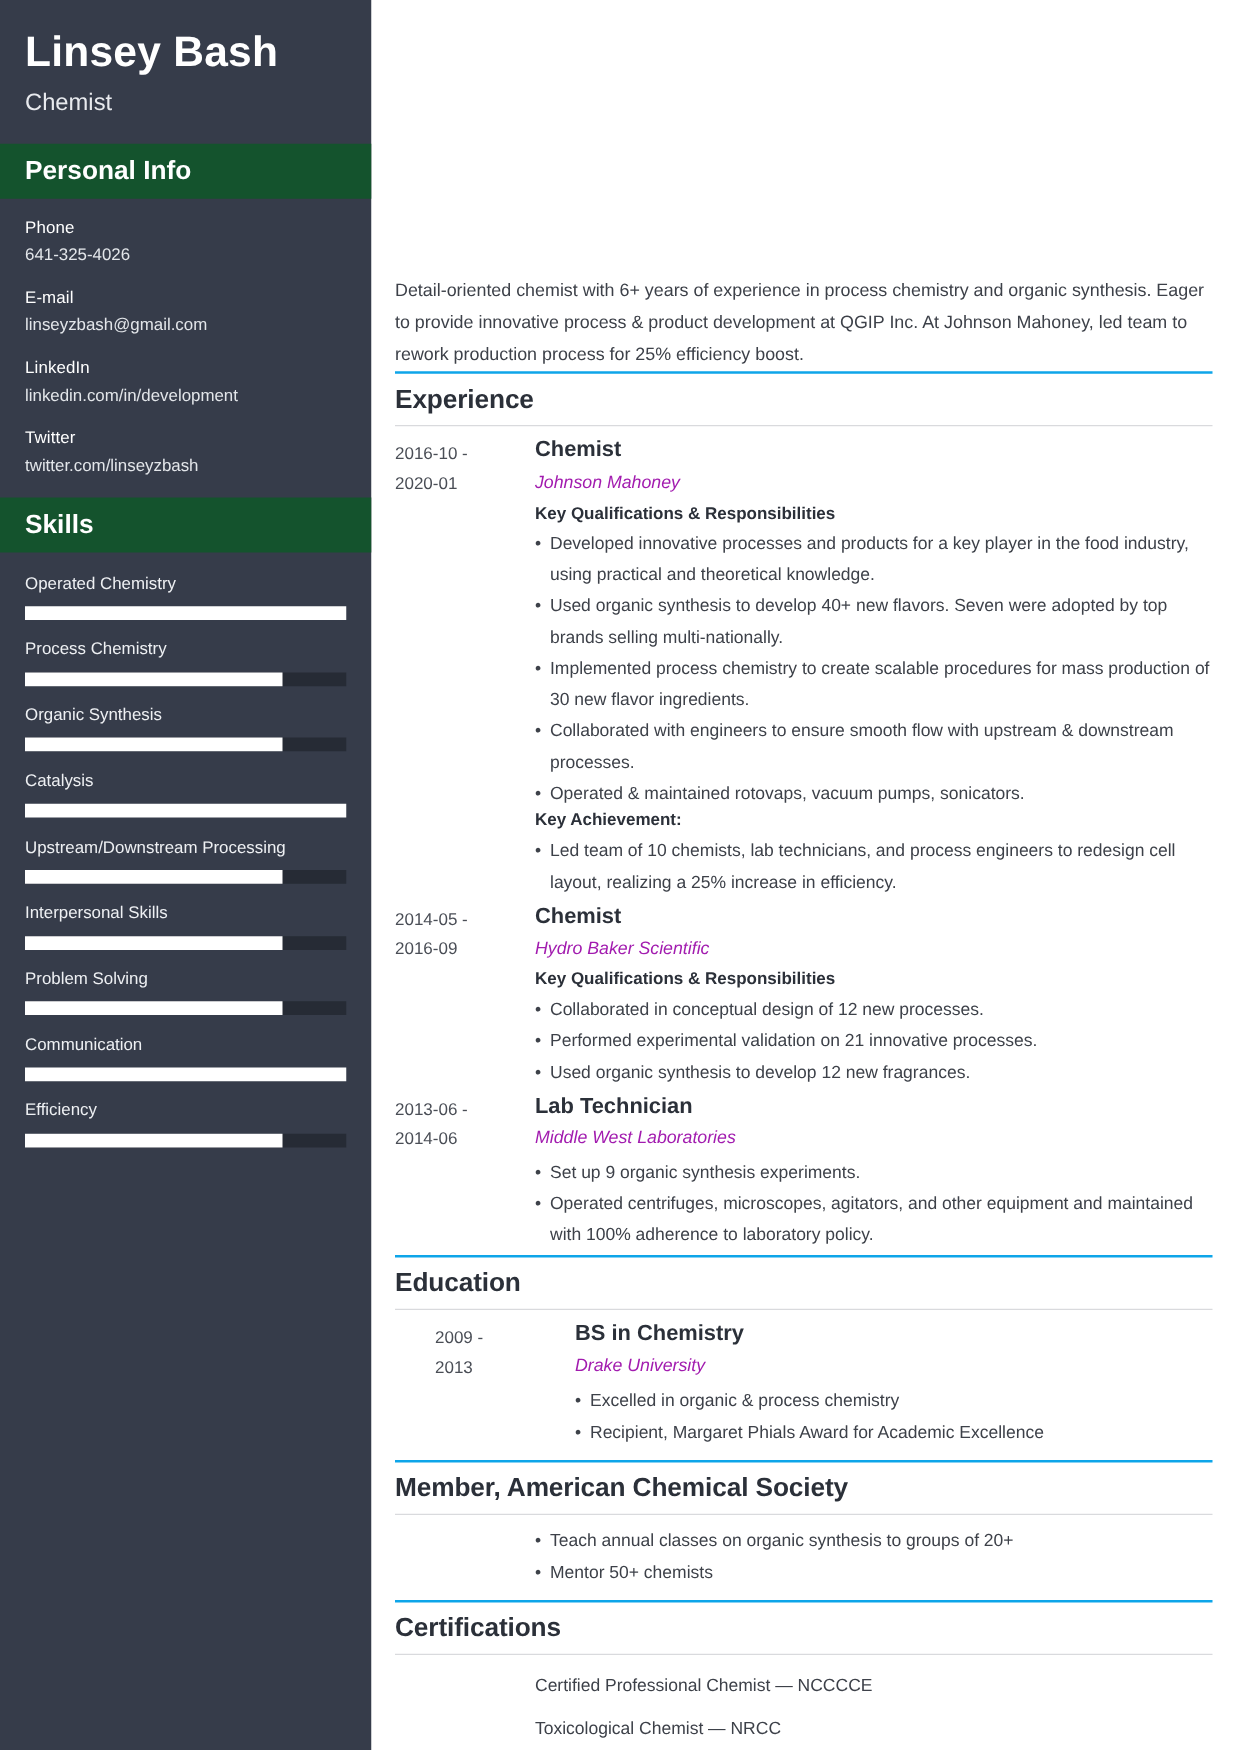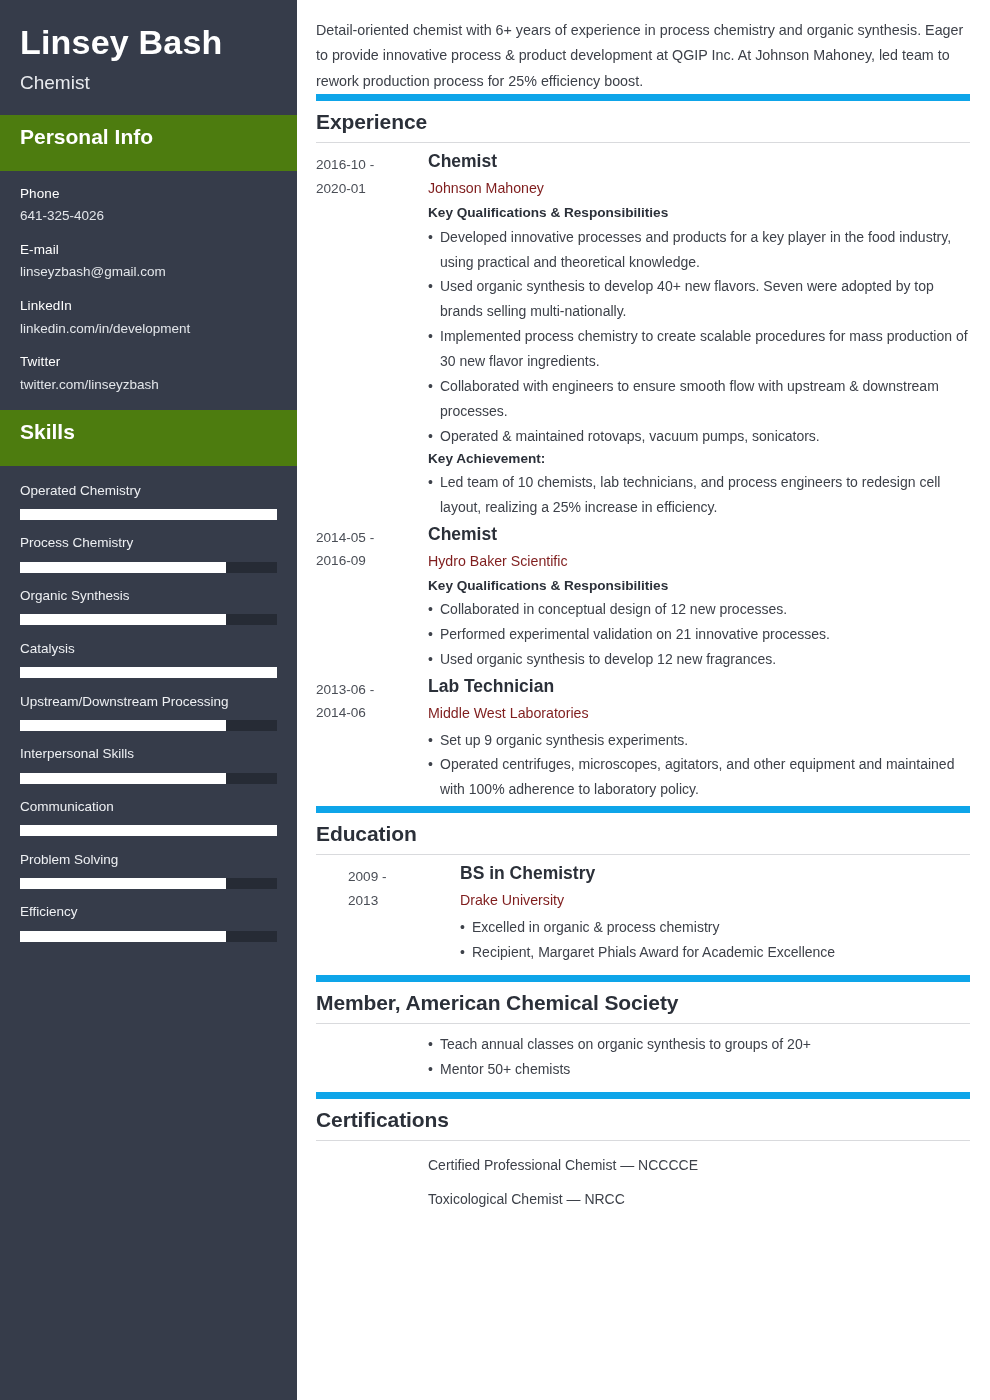--- a/index.html
+++ b/index.html
@@ -2,40 +2,40 @@
 <html><head>
 <meta charset="utf-8">
 <style>
   * { box-sizing: border-box; margin: 0; padding: 0; }
   html, body {
     width: 990px; height: 1400px;
     background: #ffffff;
     font-family: "Liberation Sans", sans-serif;
     -webkit-font-smoothing: antialiased;
   }
-  .page { position: relative; width: 990px; height: 1400px; display: flex; }
+  .page { position: relative; width: 990px; height: 1400px; display: flex; align-items: flex-end; }
 
   
   .sidebar {
     width: 297px; min-width: 297px; height: 1400px;
     background: #363c4a; color: #ffffff;
     position: relative;
   }
   .side-name-block { padding: 22px 20px 20px 20px; }
   .side-name {
     font-size: 34px; font-weight: bold; letter-spacing: 0.2px;
     line-height: 1.18; color: #ffffff;
   }
   .side-job {
     font-size: 19px; font-weight: normal; color: #e8eaee;
     margin-top: 10px; line-height: 1.2;
   }
   .side-band {
-    background: #4d7c0f;
-    padding: 9px 20px 22px 20px;
+    background: #14532d;
+    padding: 9px 20px 10px 20px;
   }
   .side-band-title {
     font-size: 21px; font-weight: bold; color: #ffffff; line-height: 1.2;
   }
   .side-body { padding: 14px 20px 0 20px; }
 
   .contact-item { margin-bottom: 15px; }
   .contact-label {
     font-size: 13.5px; font-weight: normal; color: #ffffff;
     line-height: 1.35; letter-spacing: 0.1px;
@@ -56,41 +56,41 @@
   
   .main {
     flex: 1; padding: 18px 20px 0 19px; position: relative;
   }
   .summary {
     font-size: 14.3px; line-height: 1.78; color: #3d4149;
     padding-right: 3px; 
   }
   .section { margin-top: 0; }
   .sec-head {
-    border-top: 7px solid #0ea5e9;
+    border-top: 2px solid #0ea5e9;
     border-bottom: 1px solid #d9dadd;
     padding: 9px 0 8px 0;
     margin-bottom: 8px;
   }
   .sec-title {
     font-size: 21px; font-weight: bold; color: #2b3039; line-height: 1.15;
     letter-spacing: -0.1px;
   }
   .entry { display: flex; margin-bottom: 4px; }
   .entry-date {
     width: 112px; min-width: 112px;
     font-size: 13.6px; color: #4a4e56; line-height: 1.72; padding-top: 2px;
   }
   .entry-body { flex: 1; padding-right: 2px; }
   .entry-title {
     font-size: 17.5px; font-weight: bold; color: #2b3039;
     line-height: 1.25; margin-bottom: 6px;
   }
   .entry-org {
-    font-size: 14.2px; color: #7f1d1d;
+    font-size: 14.2px; font-style: italic; color: #a21caf;
     line-height: 1.4; margin-bottom: 4px;
   }
   .entry-subhead {
     font-size: 13.6px; font-weight: bold; color: #2b3039;
     line-height: 1.5; margin-bottom: 1px;
   }
   ul.bullets { list-style: none; margin: 0 0 0 0; padding: 0; }
   ul.bullets li {
     position: relative; padding-left: 12px;
     font-size: 14px; line-height: 1.78; color: #3d4149;
@@ -176,29 +176,29 @@
           <div class="skill-fill" style="width: 80%;"></div>
         </div>
       </div>
       <div class="skill-row">
         <div class="skill-name">Interpersonal Skills</div>
         <div class="skill-track">
           <div class="skill-fill" style="width: 80%;"></div>
         </div>
       </div>
       <div class="skill-row">
+        <div class="skill-name">Problem Solving</div>
+        <div class="skill-track">
+          <div class="skill-fill" style="width: 80%;"></div>
+        </div>
+      </div>
+      <div class="skill-row">
         <div class="skill-name">Communication</div>
         <div class="skill-track">
           <div class="skill-fill" style="width: 100%;"></div>
-        </div>
-      </div>
-      <div class="skill-row">
-        <div class="skill-name">Problem Solving</div>
-        <div class="skill-track">
-          <div class="skill-fill" style="width: 80%;"></div>
         </div>
       </div>
       <div class="skill-row">
         <div class="skill-name">Efficiency</div>
         <div class="skill-track">
           <div class="skill-fill" style="width: 80%;"></div>
         </div>
       </div>
     </div>
   </aside>

